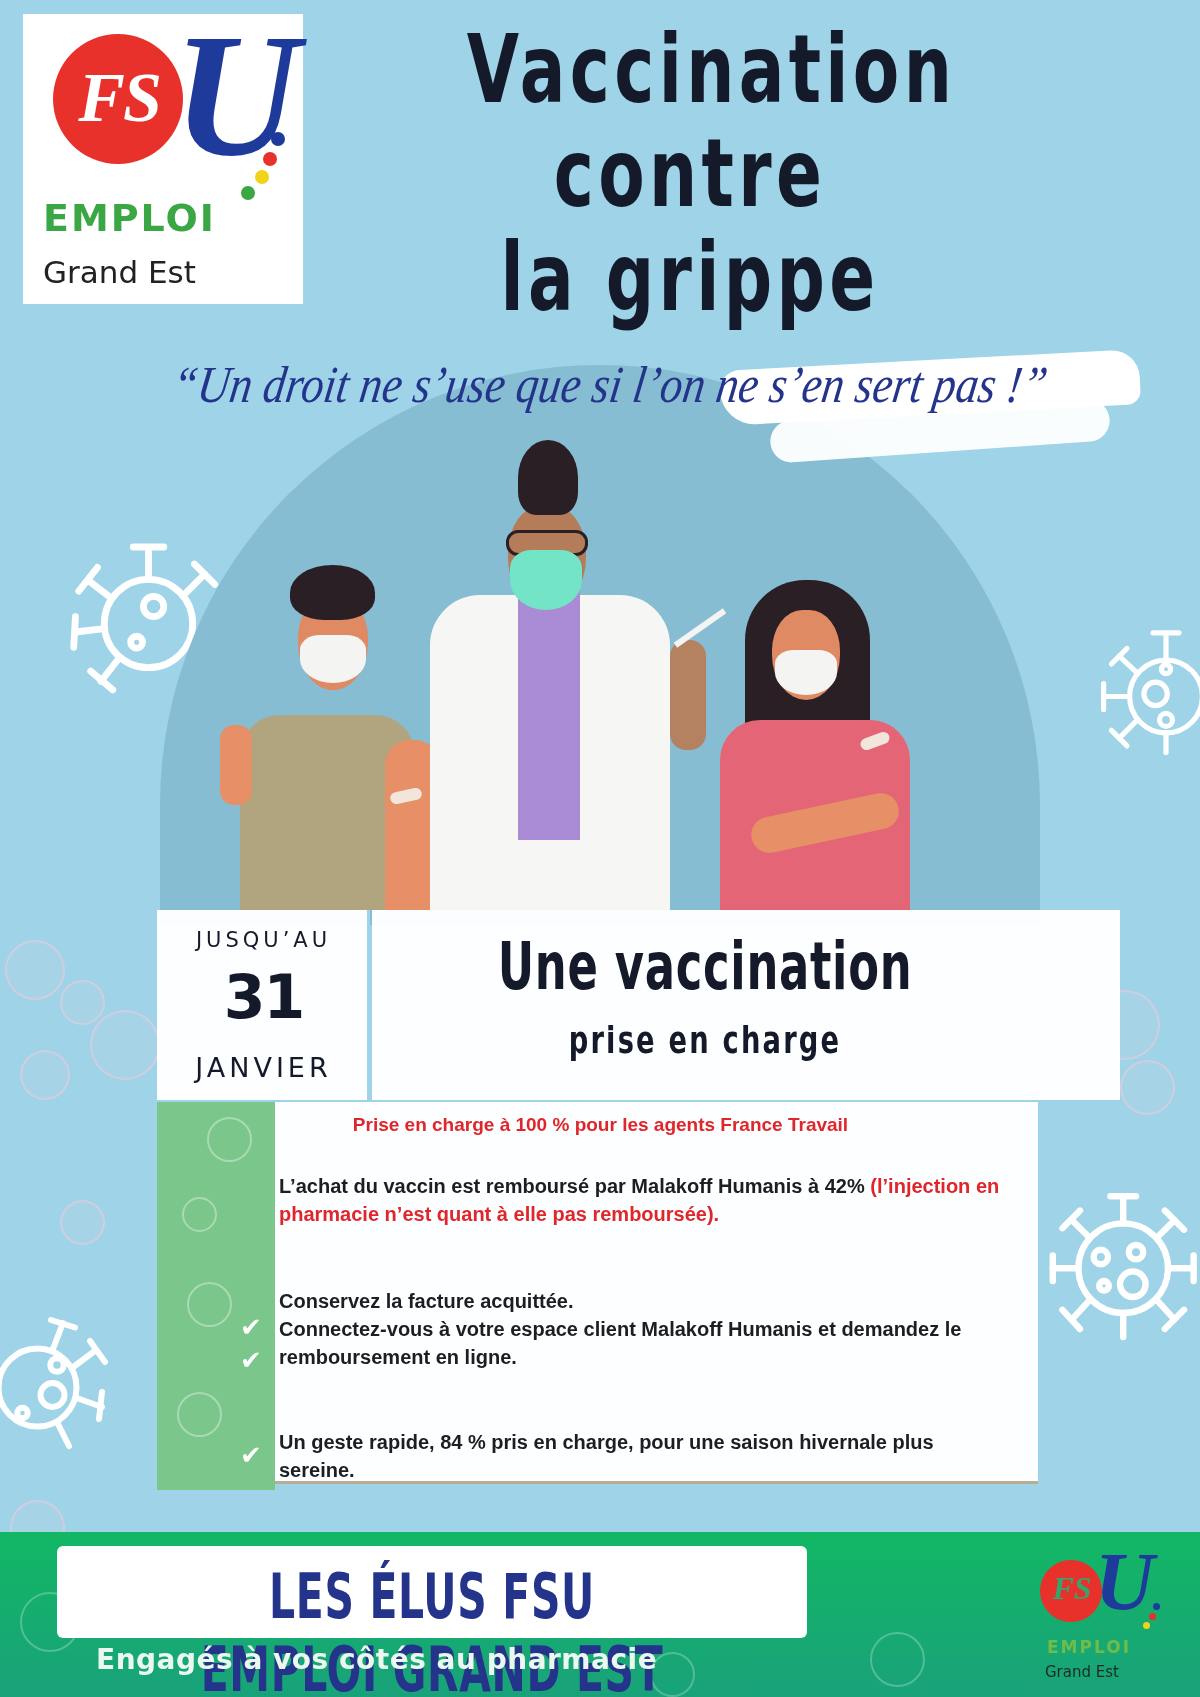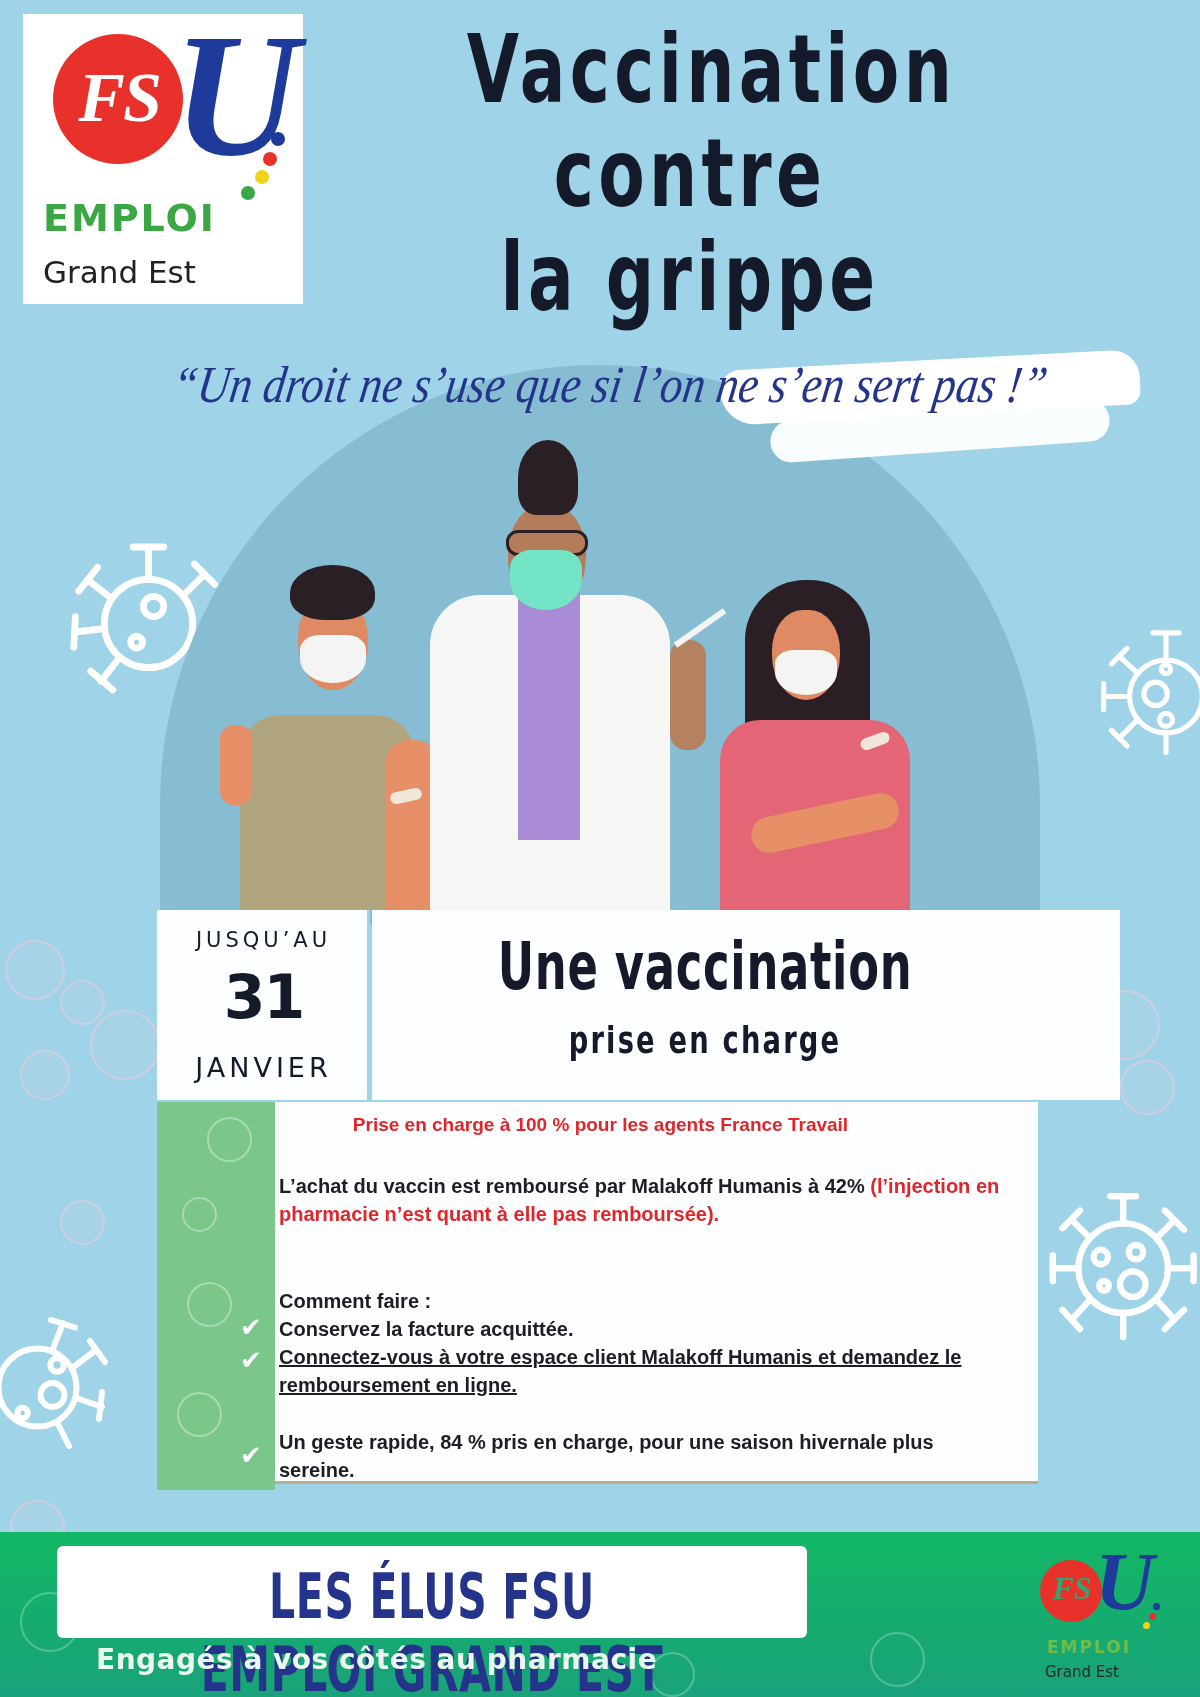--- a/index.html
+++ b/index.html
@@ -243,23 +243,22 @@
 <span class="check" style="top:1345px;">✔</span>
 <span class="check" style="top:1440px;">✔</span>
 
 <div class="abs info-panel">
   <div class="abs info-header">Prise en charge à 100 % pour les agents France Travail</div>
   <div class="info-text" style="top:70px;">
     <span>L’achat du vaccin est remboursé par Malakoff Humanis à 42%</span>
     <span class="red">(l’injection en pharmacie n’est quant à elle pas remboursée).</span>
   </div>
   <div class="info-text" style="top:185px;">
-    <div>Comment faire :</div>
     <div>Conservez la facture acquittée.</div>
-    <div style="width:700px;text-decoration:underline;">Connectez-vous à votre espace client Malakoff Humanis et demandez le remboursement en ligne.</div>
+    <div style="width:700px;">Connectez-vous à votre espace client Malakoff Humanis et demandez le remboursement en ligne.</div>
   </div>
   <div class="info-text" style="top:326px;width:700px;">Un geste rapide, 84 % pris en charge, pour une saison hivernale plus sereine.</div>
 </div>
 
 <div class="abs footer">
   <div class="bubble" style="left:20px;top:60px;width:60px;height:60px;border-color:rgba(255,255,255,0.25);background:none;"></div>
   <div class="bubble" style="left:870px;top:100px;width:55px;height:55px;border-color:rgba(255,255,255,0.25);background:none;"></div>
   <div class="bubble" style="left:650px;top:120px;width:45px;height:45px;border-color:rgba(255,255,255,0.25);background:none;"></div>
 </div>
 <div class="abs footer-banner">

